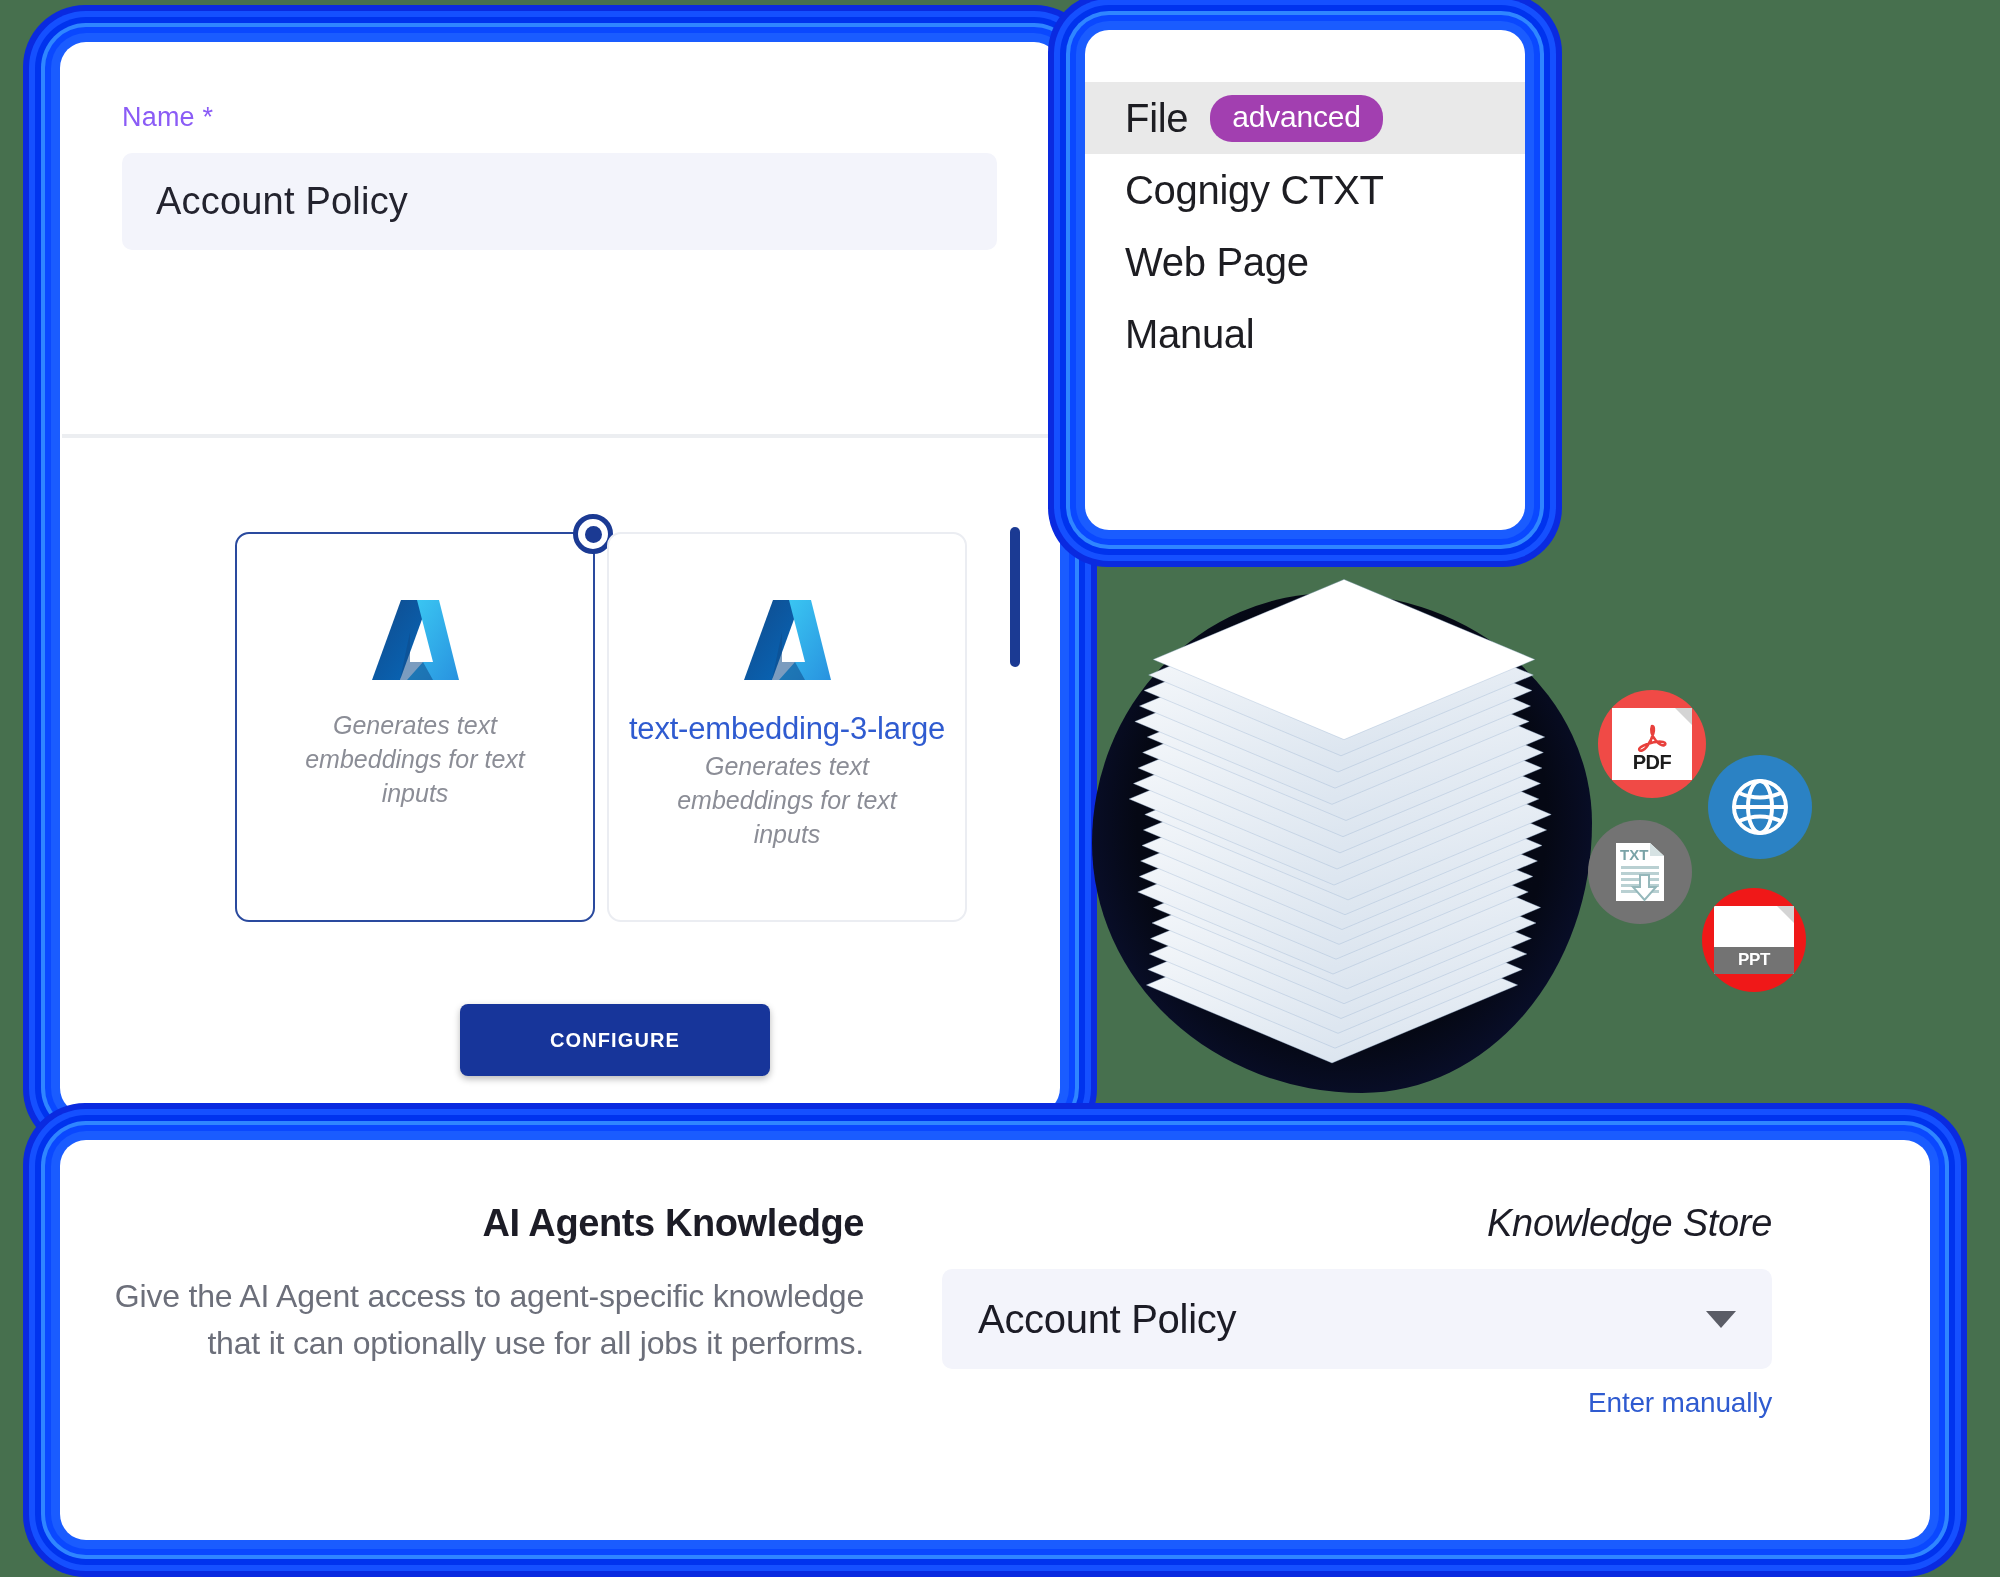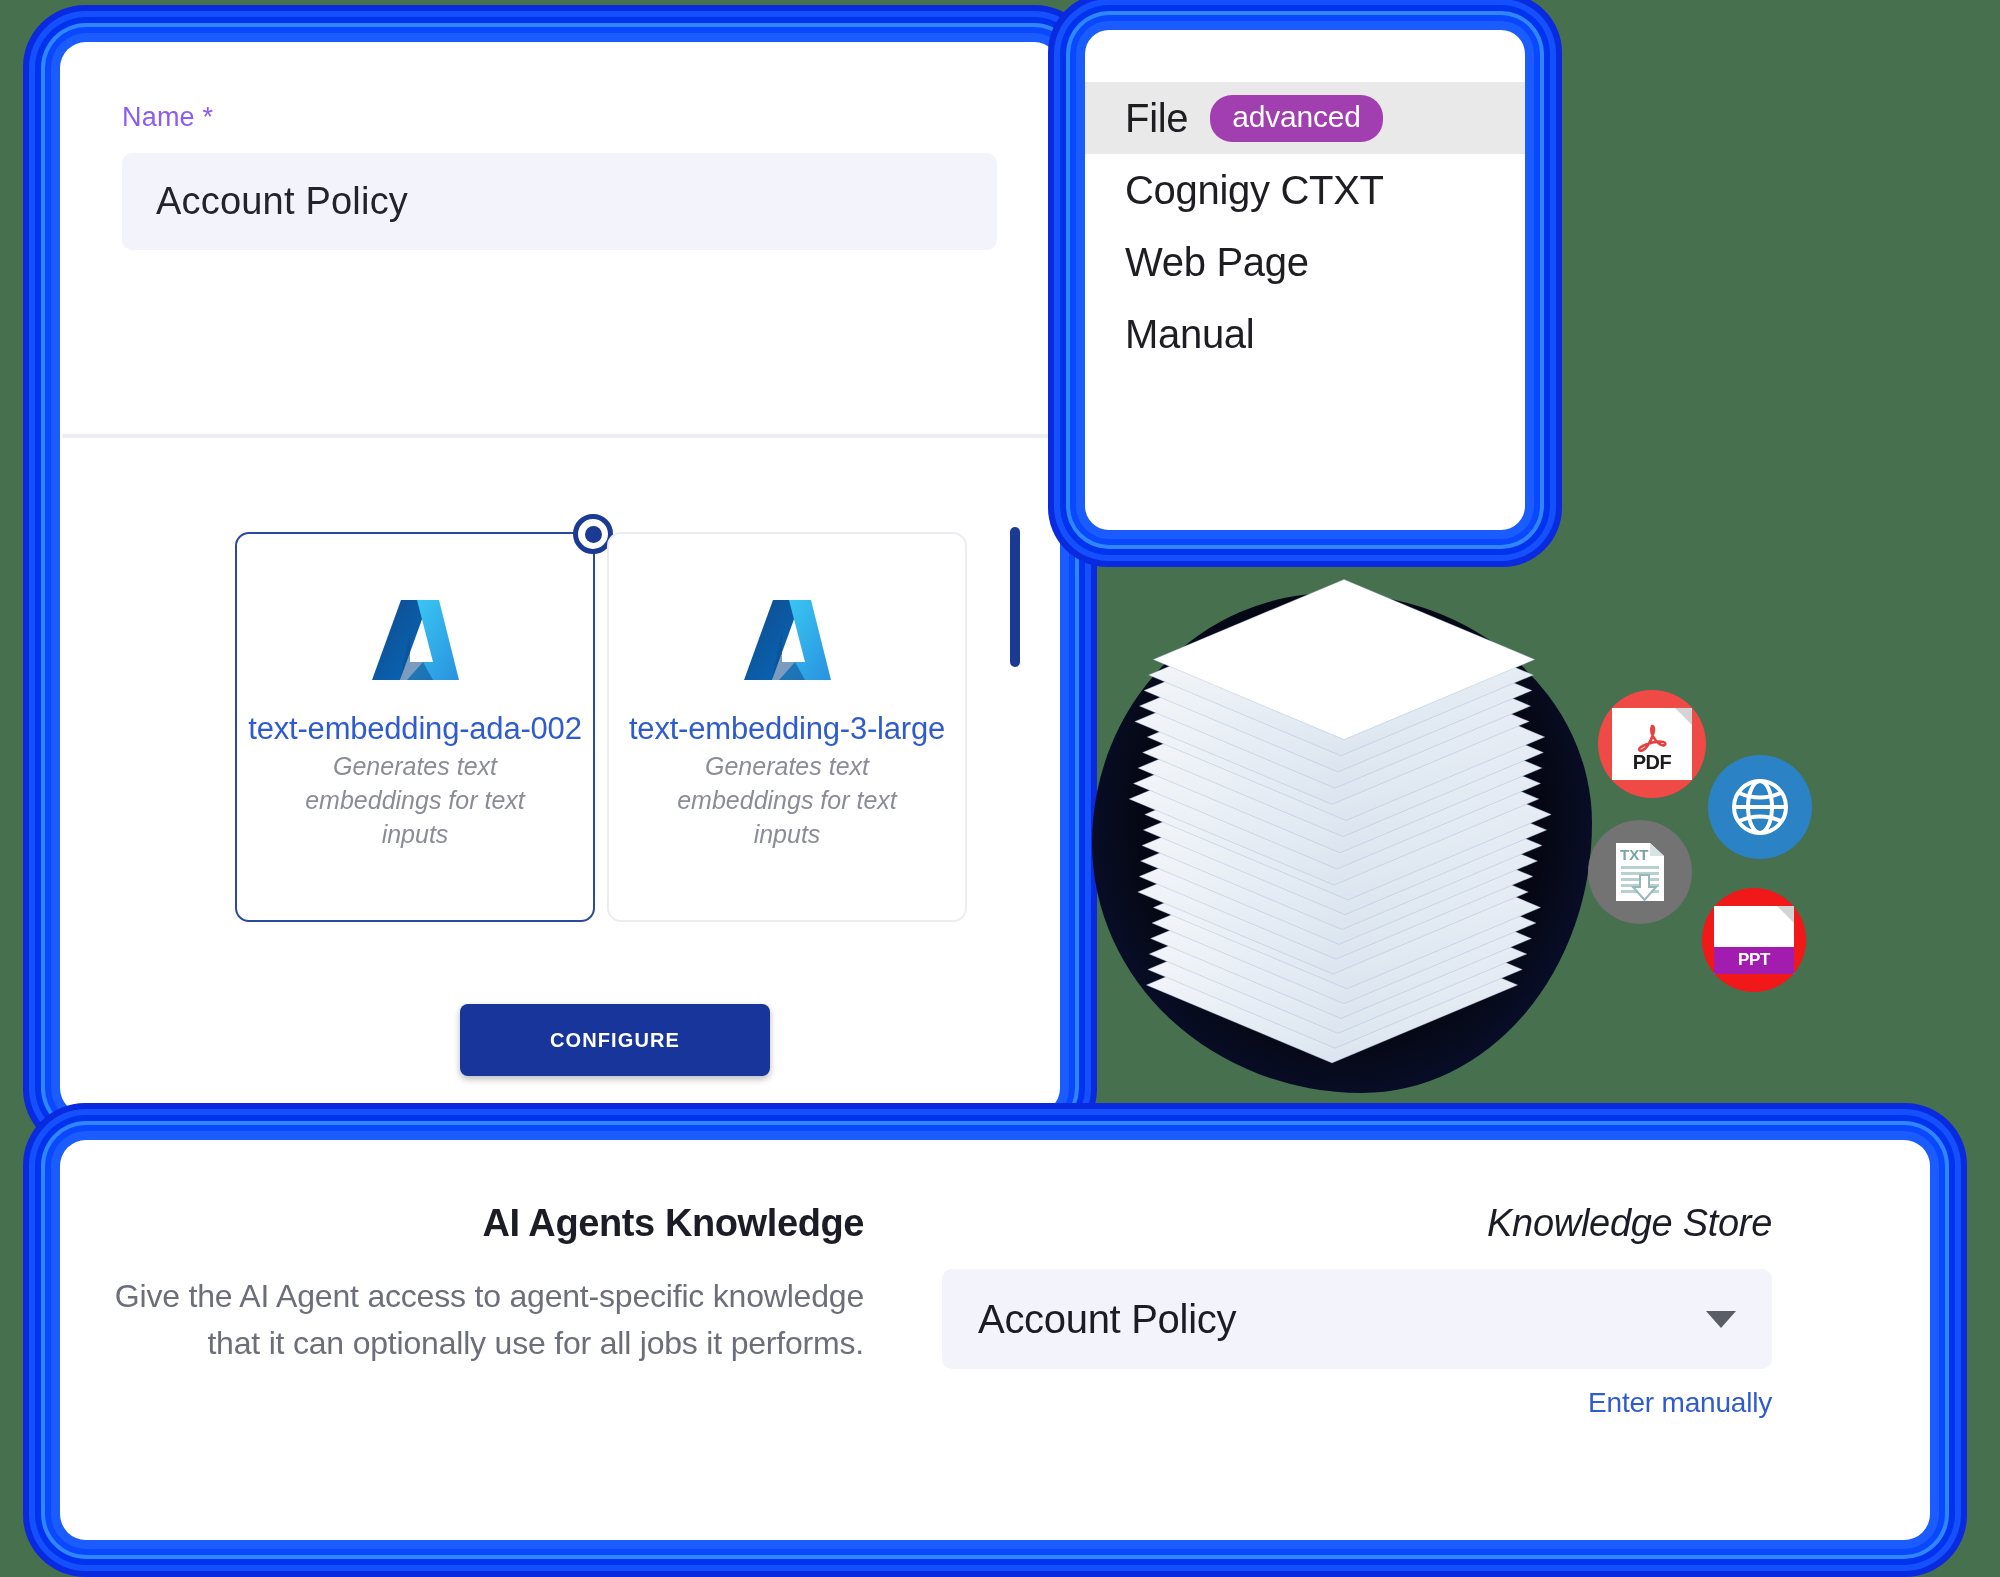--- a/index.html
+++ b/index.html
@@ -309,21 +309,21 @@
     background: #ffffff;
     display: flex; flex-direction: column;
     align-items: center; justify-content: flex-end;
   }
   .doc-sheet::before {
     content: ""; position: absolute; right: 0; top: 0;
     border-left: 17px solid transparent;
     border-top: 17px solid #d4d4d4;
   }
   .pdf-label { font-size: 20px; font-weight: bold; color: #1c1c1c; margin-bottom: 6px; letter-spacing: -.5px; }
-  .ppt-band { width: 100%; background: #a21caf; color: #fff; font-size: 17px; font-weight: bold; text-align: center; padding: 3px 0 4px; letter-spacing: -.3px; }
+  .ppt-band { width: 100%; background: #737373; color: #fff; font-size: 17px; font-weight: bold; text-align: center; padding: 3px 0 4px; letter-spacing: -.3px; }
 </style>
 </head>
 <body>
 
 <div id="stage">
 
   <div class="glow-panel" id="panel-name">
     <div class="form-pad">
       <div class="field-label">Name *</div>
       <div class="text-input">Account Policy</div>
@@ -343,21 +343,20 @@
             </linearGradient>
             <linearGradient id="azB" x1="0" y1="0" x2="1" y2="1">
               <stop offset="0" stop-color="#3ccbf4"></stop>
                 <stop offset="1" stop-color="#2892df"></stop>
             </linearGradient>
           </defs>
           <path d="M34 4 H62 L33 84 H5 Z" fill="url(#azA)"></path>
           <path d="M50 4 H72 L92 84 H40 L56 66 H66 Z" fill="url(#azB)"></path>
           <path d="M43 36 L33 84 H66 L56 66 H43 Z" fill="#0f4a8a" opacity=".55"></path>
         </svg>
-        <div class="model-title">text-embedding-ada-002</div>
         <div class="model-desc">Generates text embeddings for text inputs</div>
       </div>
 
       <div class="model-card">
         <svg class="azure-logo" viewBox="0 0 96 86">
           <path d="M34 4 H62 L33 84 H5 Z" fill="url(#azA)"></path>
           <path d="M50 4 H72 L92 84 H40 L56 66 H66 Z" fill="url(#azB)"></path>
           <path d="M43 36 L33 84 H66 L56 66 H43 Z" fill="#0f4a8a" opacity=".55"></path>
         </svg>
         <div class="model-title">text-embedding-3-large</div>

